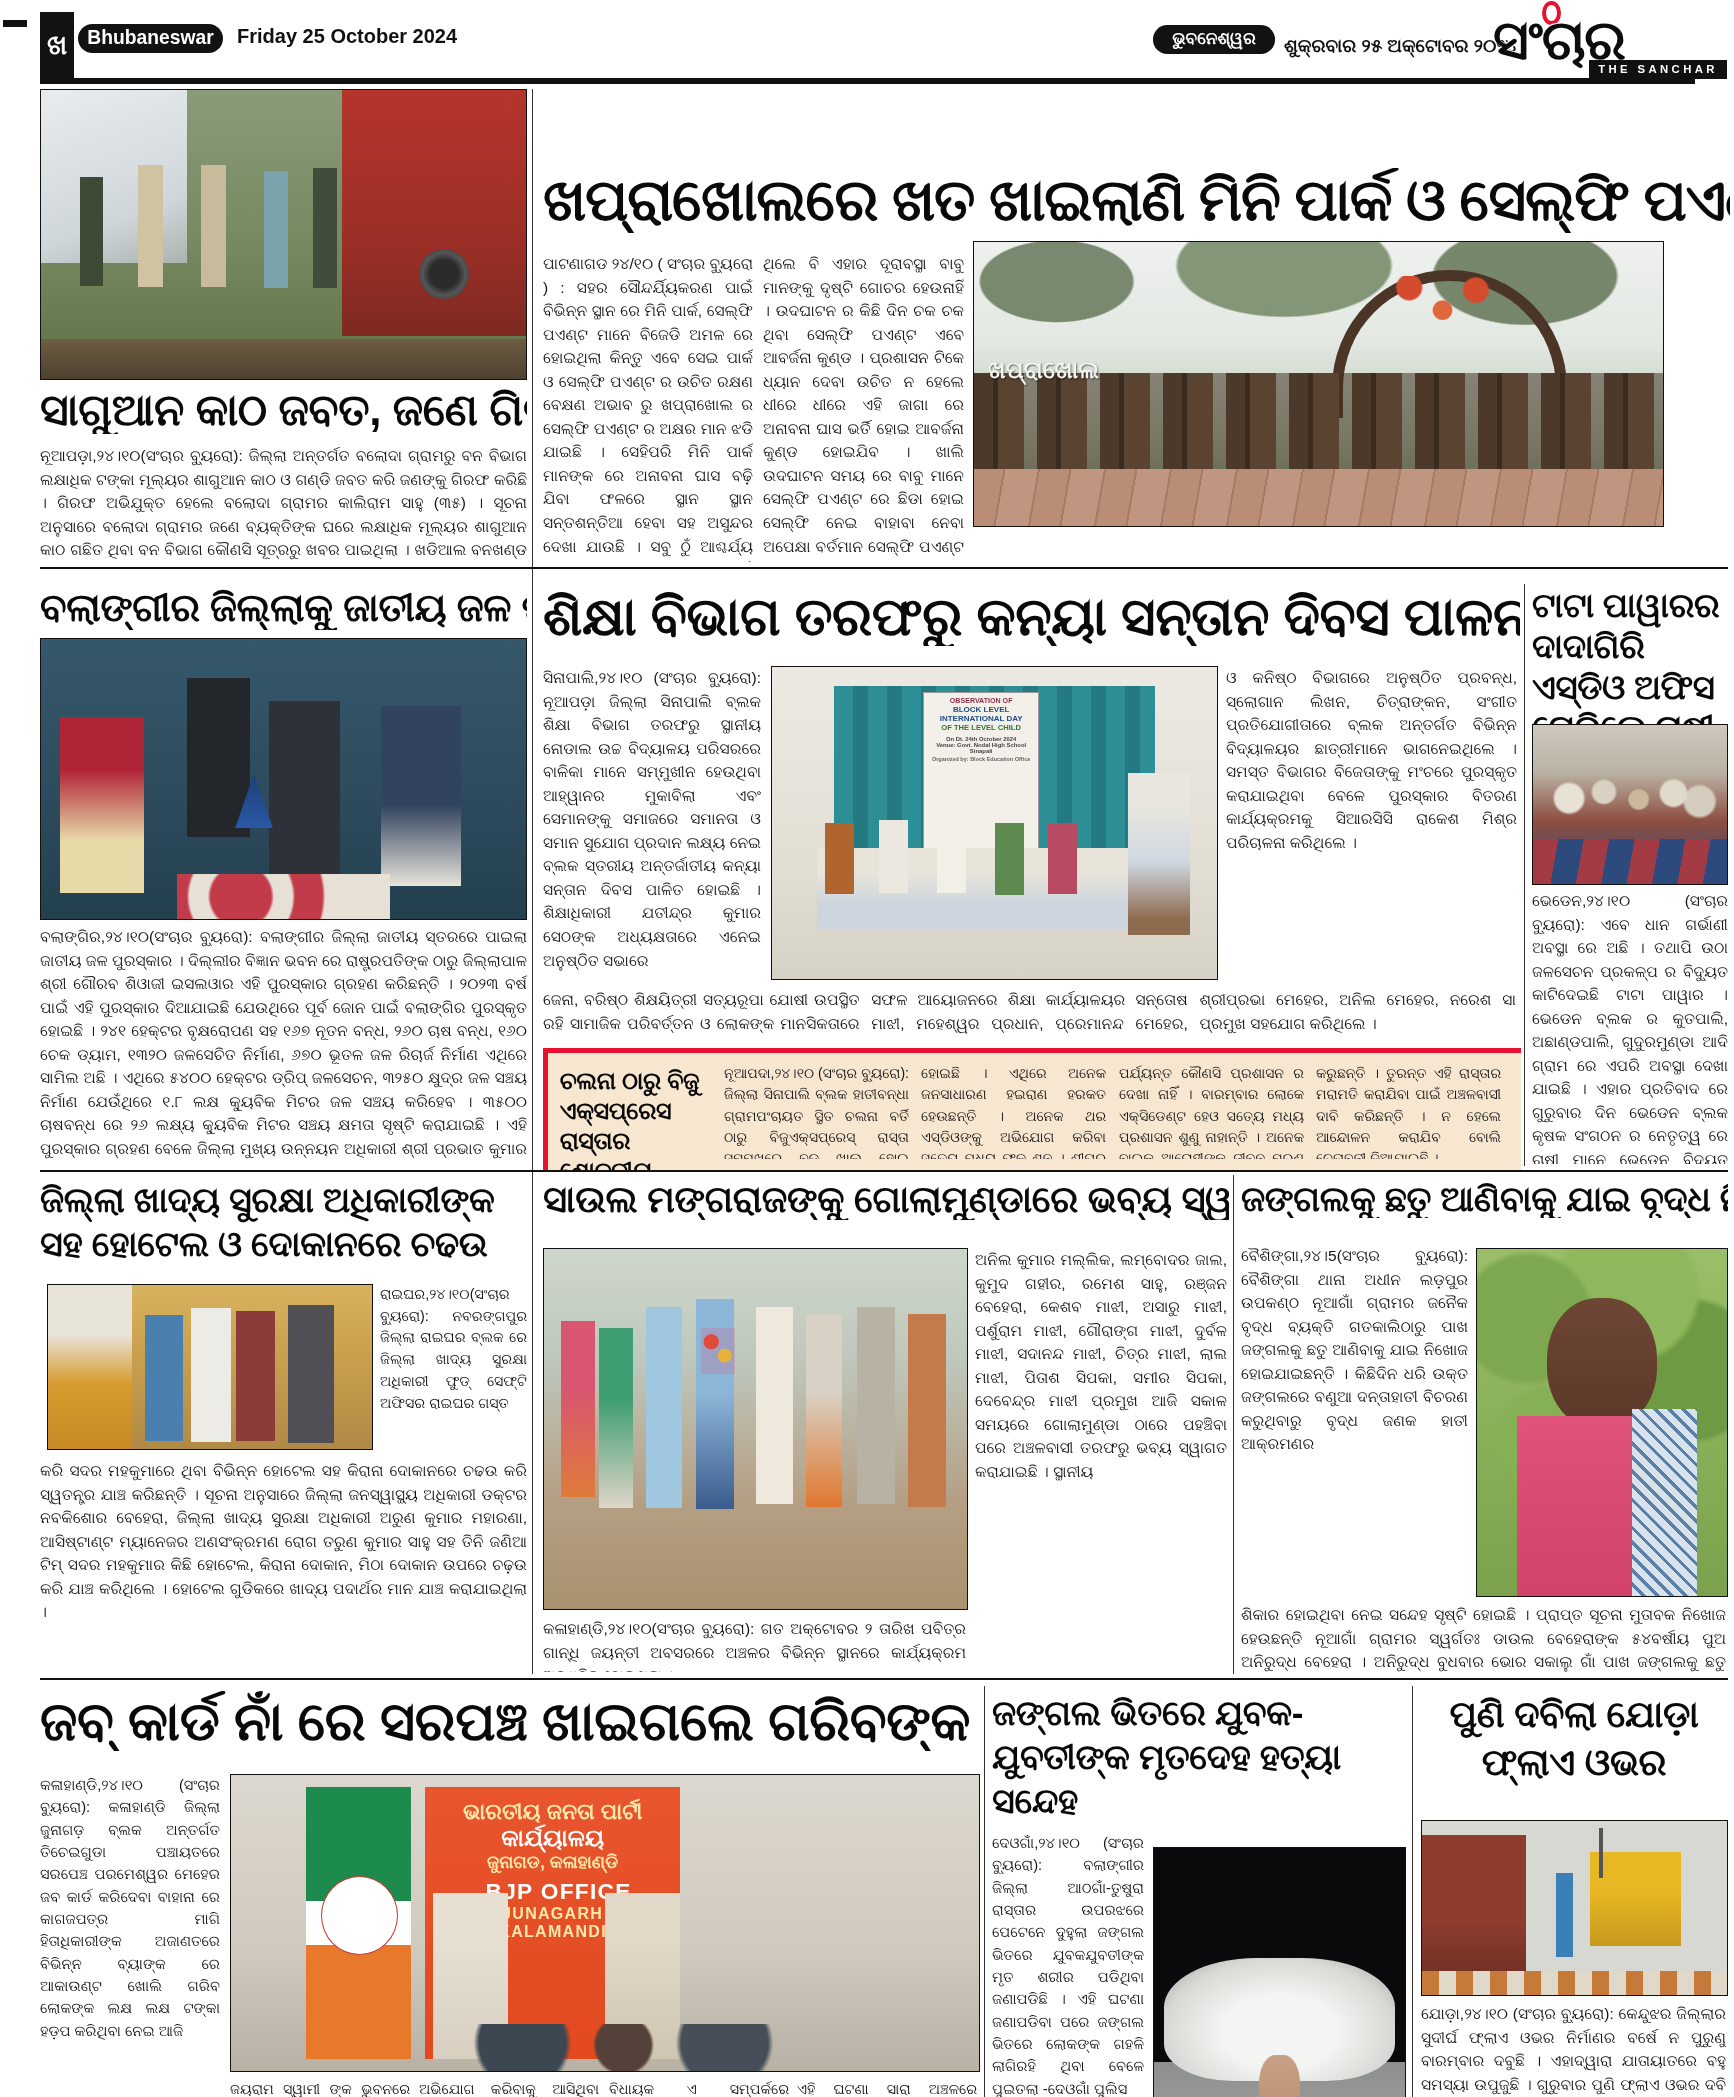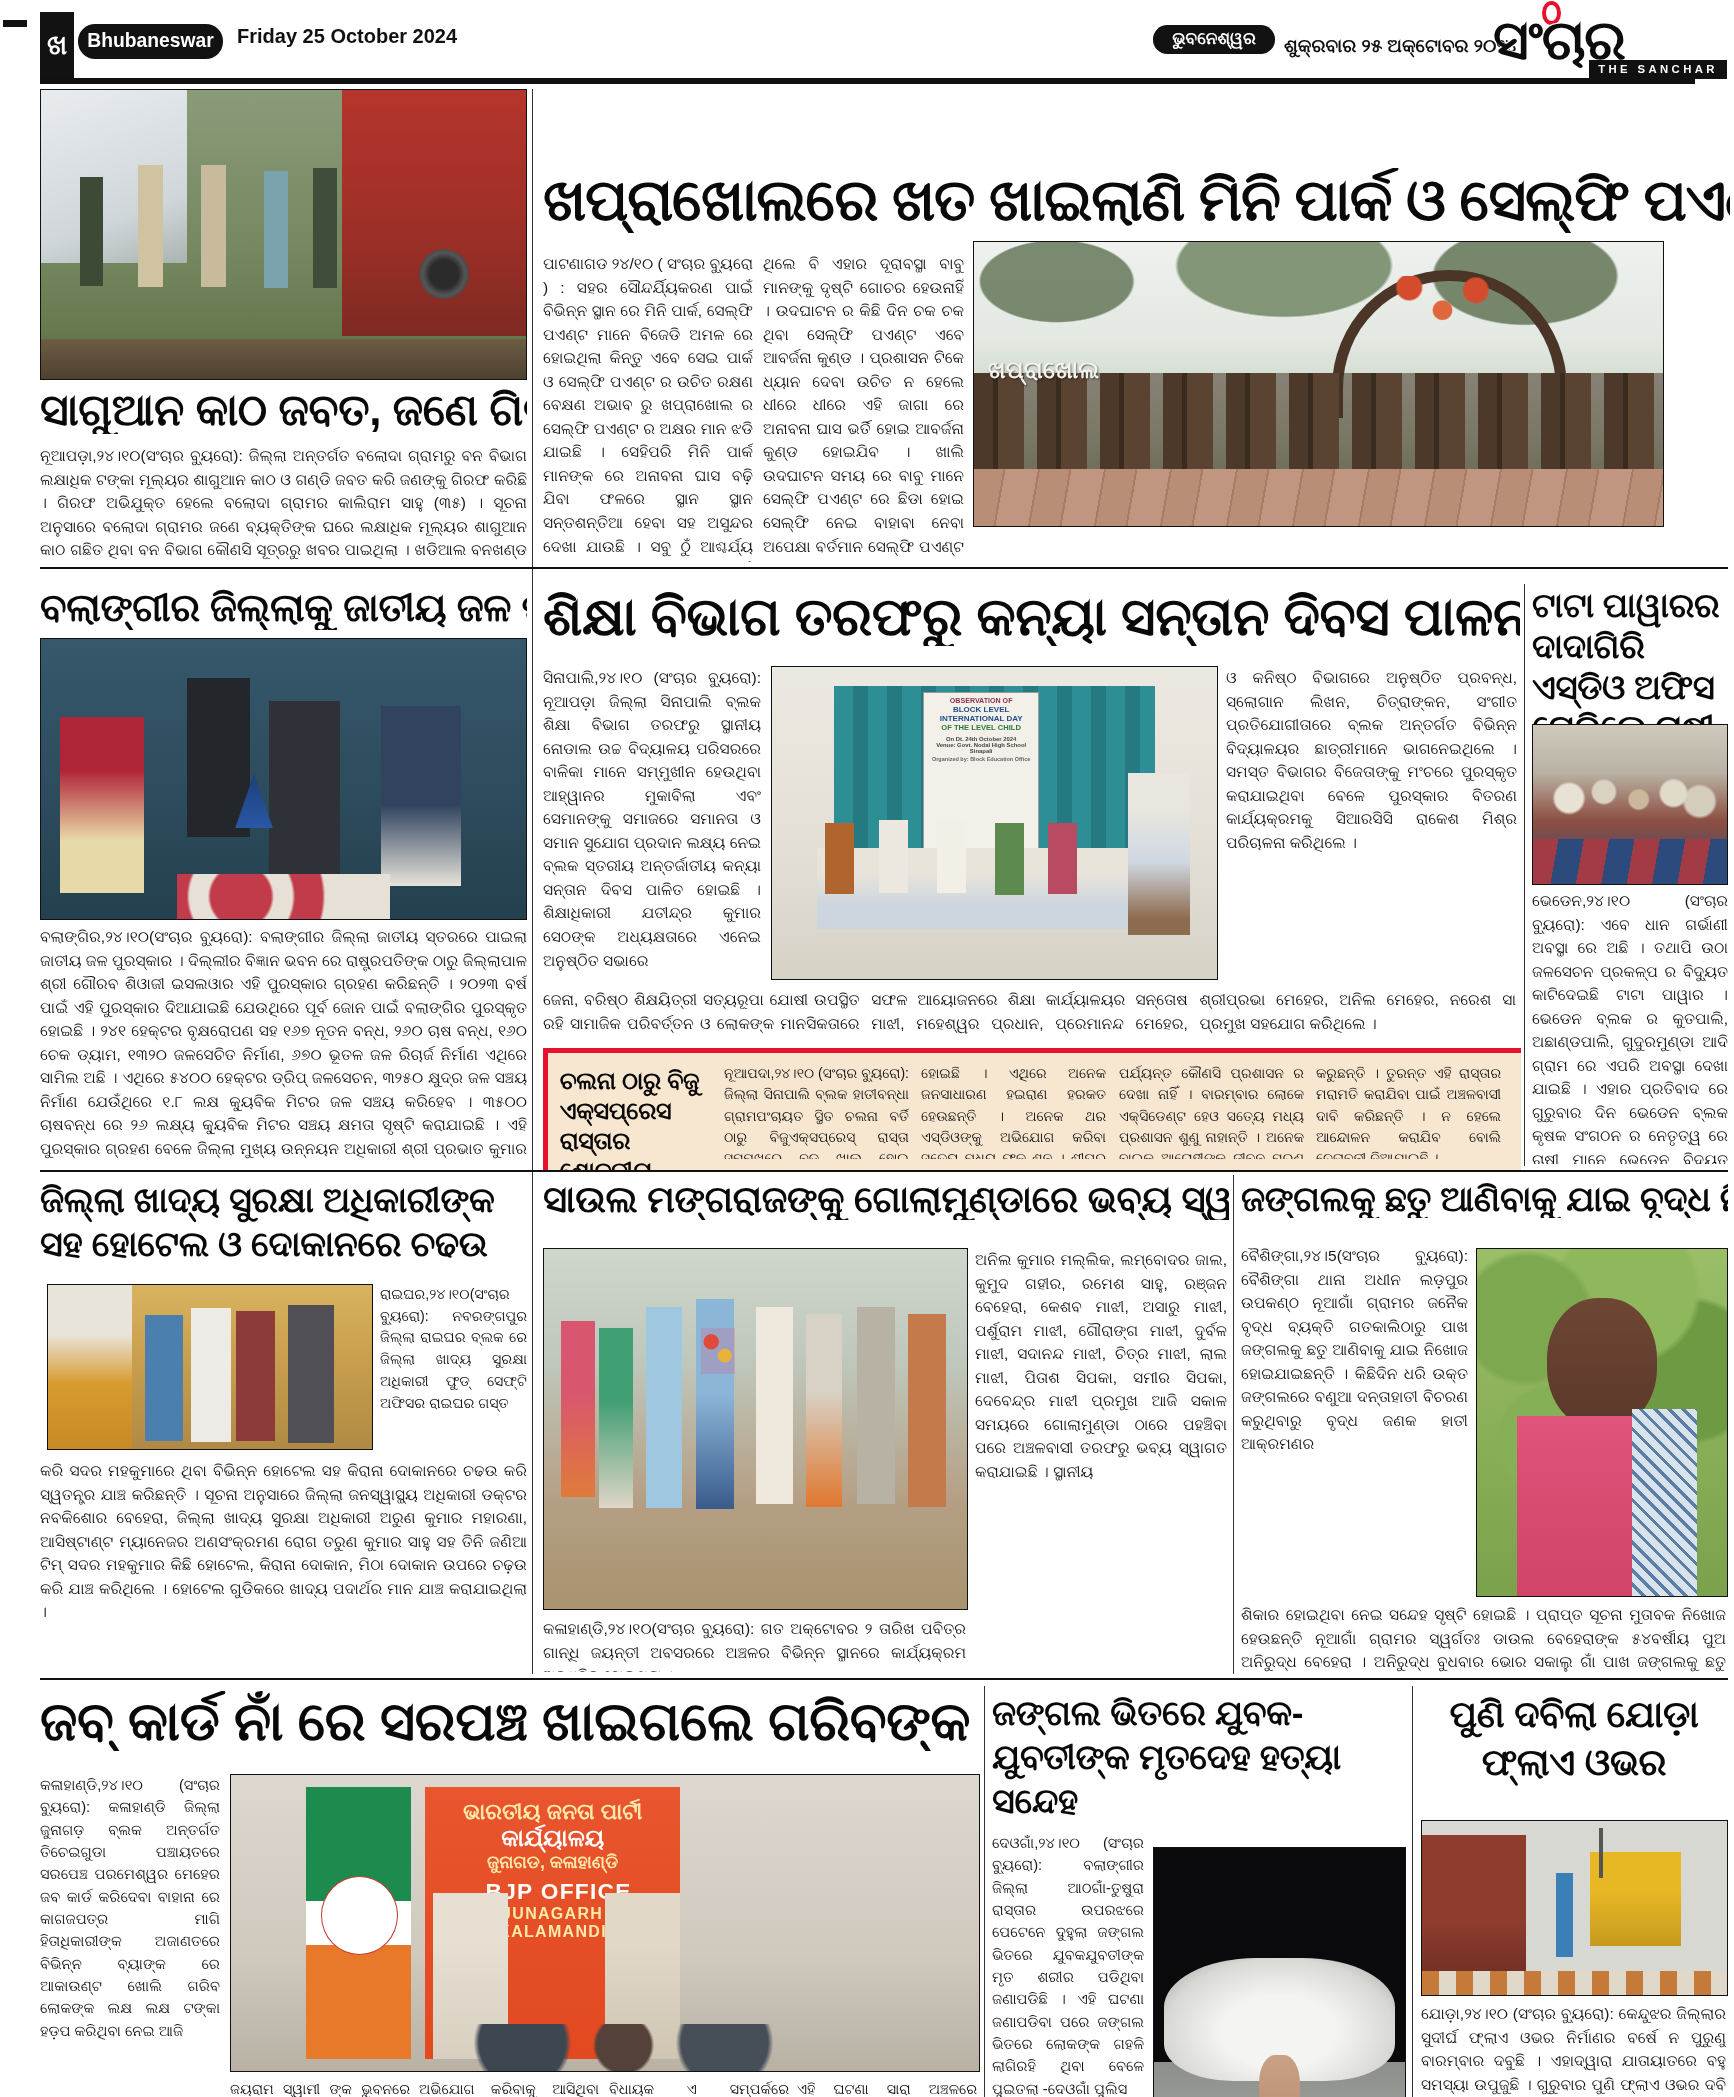--- a/index.html
+++ b/index.html
@@ -19,21 +19,21 @@
 </style>
 </head>
 <body>
 
 <div class="page">
 
   <div class="abs" style="left:3.4px;top:20px;width:23.5px;height:6.7px;background:#111;"></div>
   <div class="abs" style="left:40px;top:11.7px;width:34px;height:67px;background:#121212;color:#fff;display:flex;align-items:center;justify-content:center;font-size:27px;font-weight:700;">
       <span>ଖ</span>
     </div>
-  <div class="pill" style="left:78px;top:23.5px;width:145px;height:35px;font-size:19.3px;">
+  <div class="pill" style="left:78px;top:23.5px;width:145px;height:29px;font-size:19.3px;">
       <span>Bhubaneswar</span>
     </div>
   <div class="abs" style="left:237px;top:25px;font-size:20px;font-weight:700;">Friday 25 October 2024</div>
   <div class="pill" style="left:1153px;top:25px;width:122px;height:28.5px;font-size:17px;border-radius:14.3px;">
       <span>ଭୁବନେଶ୍ୱର</span>
     </div>
   <div class="abs" style="left:1284px;top:27px;font-size:18.5px;font-weight:700;margin-top:8px;">ଶୁକ୍ରବାର ୨୫ ଅକ୍ଟୋବର ୨୦୨୪</div>
   <div class="rule" style="left:40px;top:78px;width:1655px;height:5.9px;"></div>
   <div class="abs" style="left:1493px;top:0.8px;width:237px;height:80px;">
     <div class="abs" style="left:49px;top:0px;width:18.5px;height:24px;border:4.6px solid #e8112d;border-radius:50%;background:#fff;box-sizing:border-box;"></div>

